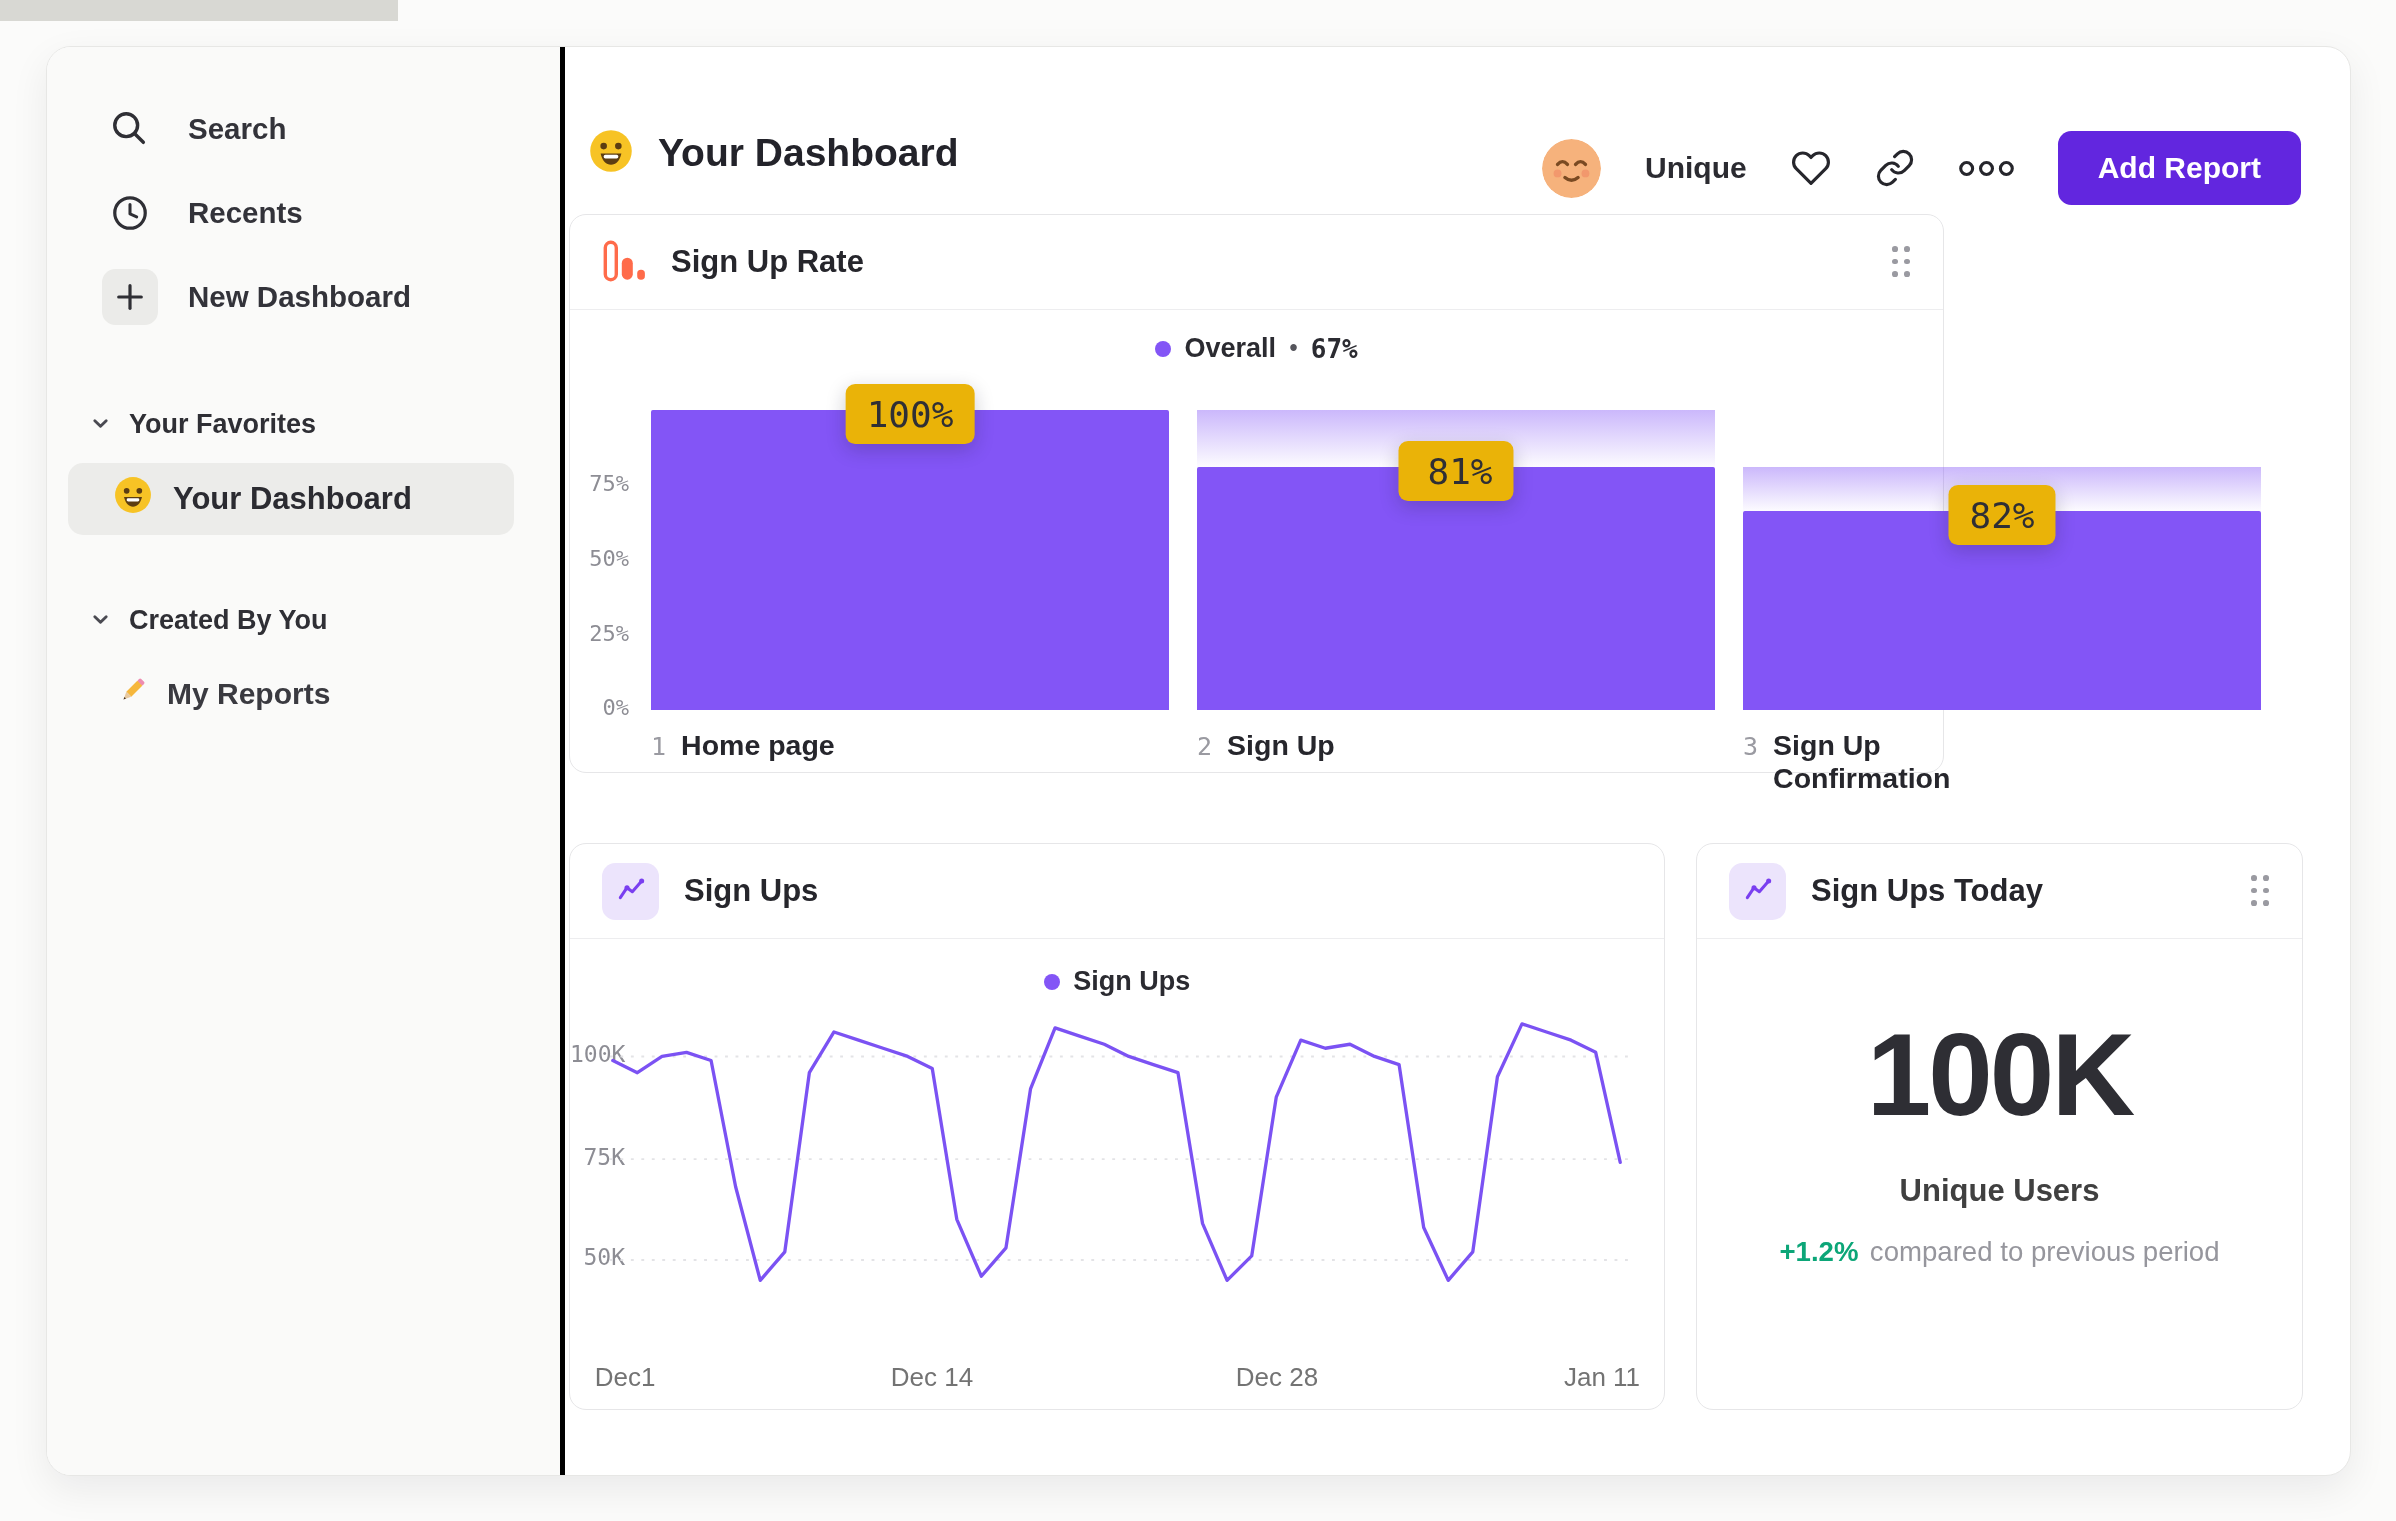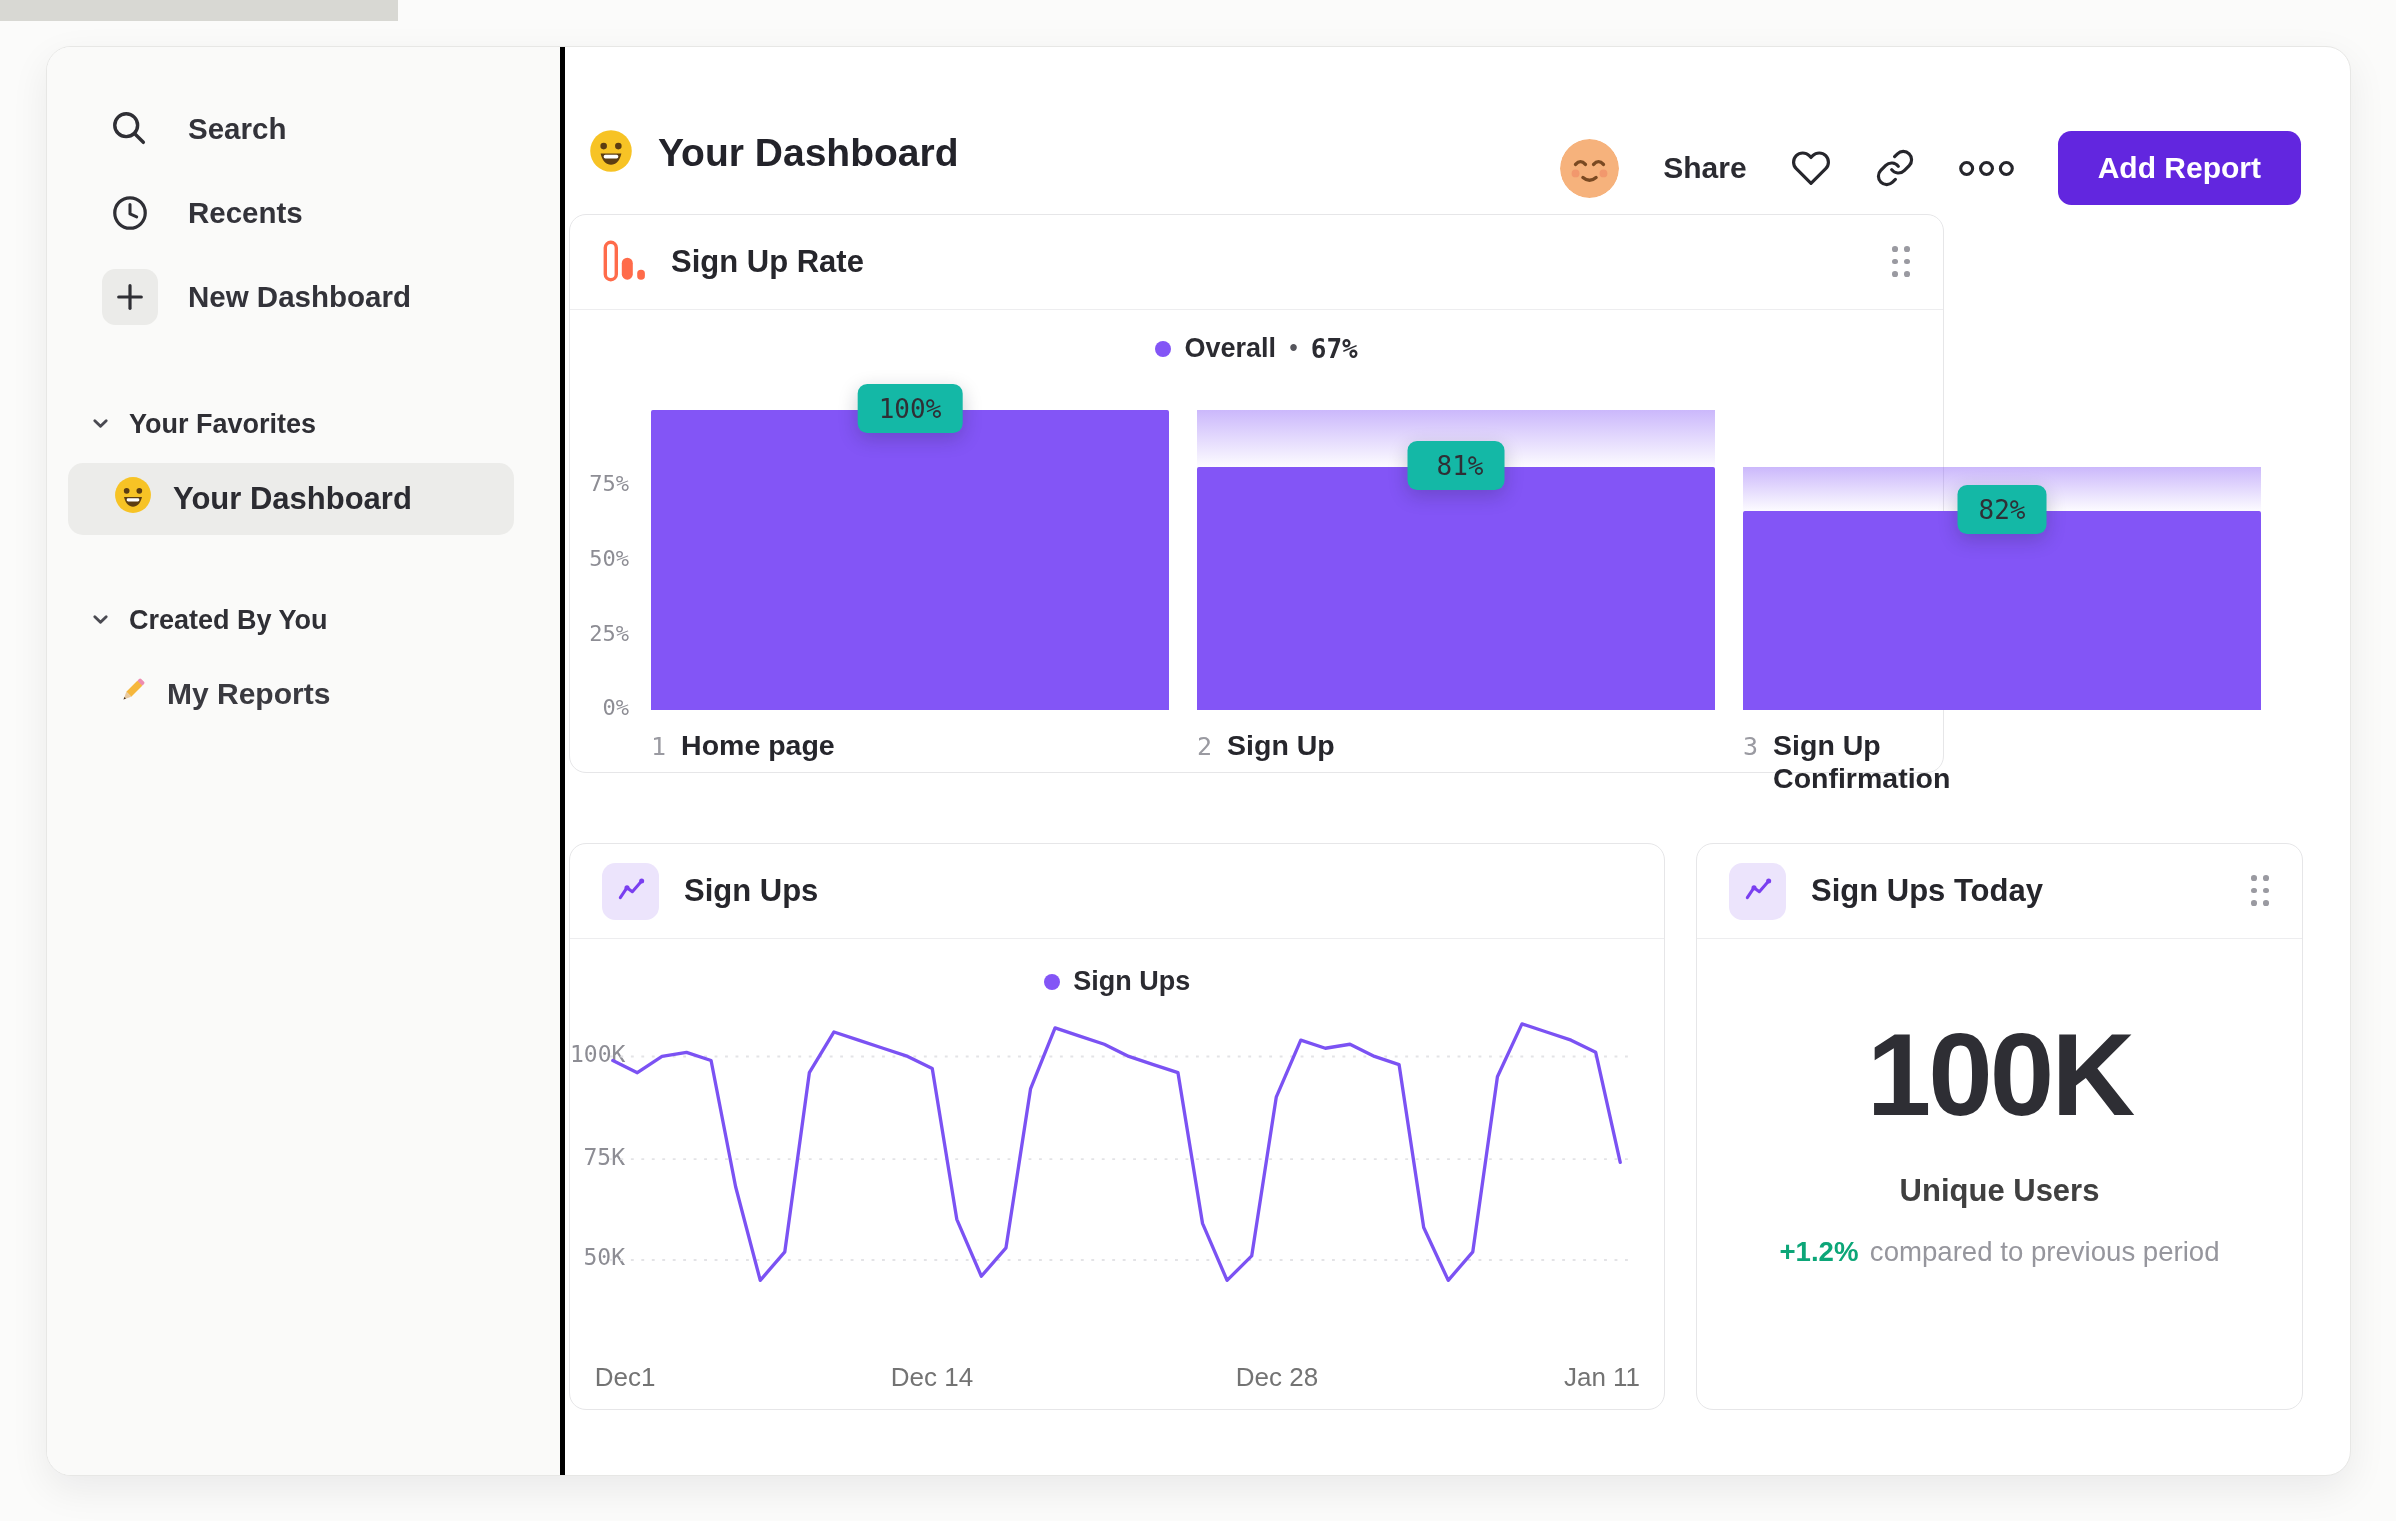--- a/index.html
+++ b/index.html
@@ -94,23 +94,23 @@
   .f-ytick{
     position:absolute; left:0; width:59px; text-align:right;
     font-family:"DejaVu Sans Mono", monospace; font-size:22px; color:#8d8d94;
   }
   .f-col{ position:absolute; top:195px; height:300px; width:518px; cursor:pointer; }
   .f-solid{ position:absolute; left:0; right:0; bottom:0; background:#8355f6; border-radius:1.9px 1.9px 0 0; }
   .f-ghost{ position:absolute; left:0; right:0;
     background:linear-gradient(180deg, rgba(131,85,246,0.42) 0%, rgba(131,85,246,0.02) 100%); }
   .f-chip{
     position:absolute; left:50%; transform:translateX(-50%);
-    background:#14b8a6; border-radius:9.5px; padding:9.5px 21px;
+    background:#eab308; border-radius:9.5px; padding:9.5px 21px;
     box-shadow:0 5.7px 19px rgba(25,25,40,0.22);
-    font-family:"DejaVu Sans Mono", monospace; font-size:26px; color:#2f2f35; white-space:nowrap;
+    font-family:"DejaVu Sans Mono", monospace; font-size:36px; color:#2f2f35; white-space:nowrap;
   }
   .f-step{
     position:absolute; top:514px; display:flex; align-items:baseline; gap:15px;
   }
   .f-step .n{ font-family:"DejaVu Sans Mono", monospace; font-size:25px; color:#9a9aa1; }
   .f-step .nm{ font-size:28.5px; font-weight:600; color:#26262c; }
 
   
   #panel-line .legend-row{ top:122px; }
   .l-ytick{
@@ -240,21 +240,21 @@
     <span class="avatar">
       <svg width="59" height="59" viewBox="0 0 36 36">
           <circle cx="18" cy="18" r="18" fill="#f6b27c"></circle>
           <path d="M9.5 15.5 q3 -3.4 6 0" stroke="#7a4a22" stroke-width="2.1" fill="none" stroke-linecap="round"></path>
           <path d="M20.5 15.5 q3 -3.4 6 0" stroke="#7a4a22" stroke-width="2.1" fill="none" stroke-linecap="round"></path>
           <path d="M14 23.5 q4 3.4 8 0" stroke="#7a4a22" stroke-width="2.1" fill="none" stroke-linecap="round"></path>
           <circle cx="9.5" cy="21" r="2.4" fill="rgba(238,120,90,0.45)"></circle>
           <circle cx="26.5" cy="21" r="2.4" fill="rgba(238,120,90,0.45)"></circle>
         </svg>
     </span>
-    <span class="share-label">Share</span>
+    <span class="share-label">Unique</span>
     <span class="head-icon">
       <svg width="40" height="40" viewBox="0 0 24 24">
           <path d="M20.84 4.61a5.5 5.5 0 0 0-7.78 0L12 5.67l-1.06-1.06a5.5 5.5 0 0 0-7.78 7.78l1.06 1.06L12 21.23l7.78-7.78 1.06-1.06a5.5 5.5 0 0 0 0-7.78z" fill="none" stroke="#26262c" stroke-width="1.9" stroke-linecap="round" stroke-linejoin="round"></path>
         </svg>
     </span>
     <span class="head-icon">
       <svg width="40" height="40" viewBox="0 0 24 24">
           <path d="M10 13a5 5 0 0 0 7.54.54l3-3a5 5 0 0 0-7.07-7.07l-1.72 1.71" fill="none" stroke="#26262c" stroke-width="1.9" stroke-linecap="round" stroke-linejoin="round"></path>
           <path d="M14 11a5 5 0 0 0-7.54-.54l-3 3a5 5 0 0 0 7.07 7.07l1.71-1.71" fill="none" stroke="#26262c" stroke-width="1.9" stroke-linecap="round" stroke-linejoin="round"></path>
         </svg>

